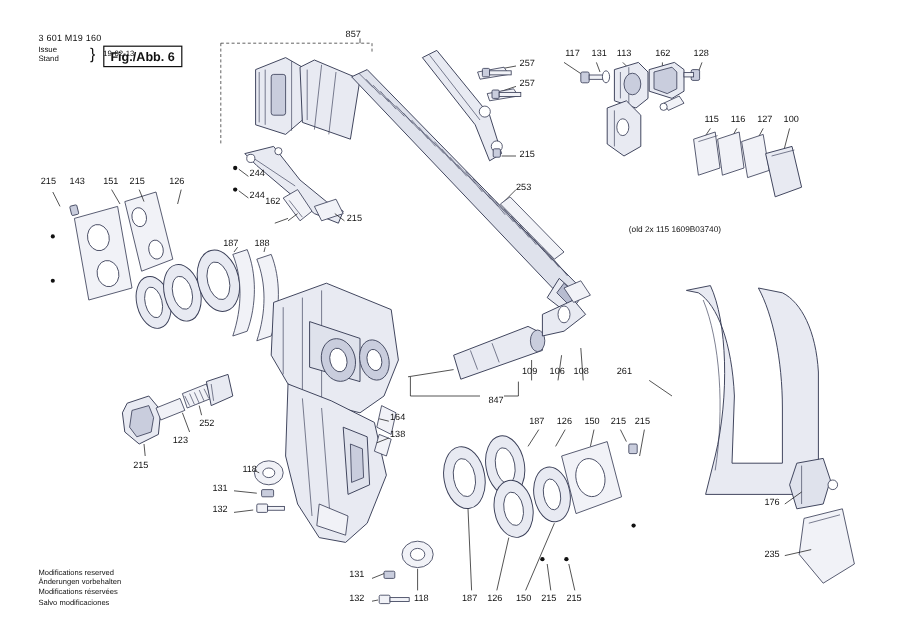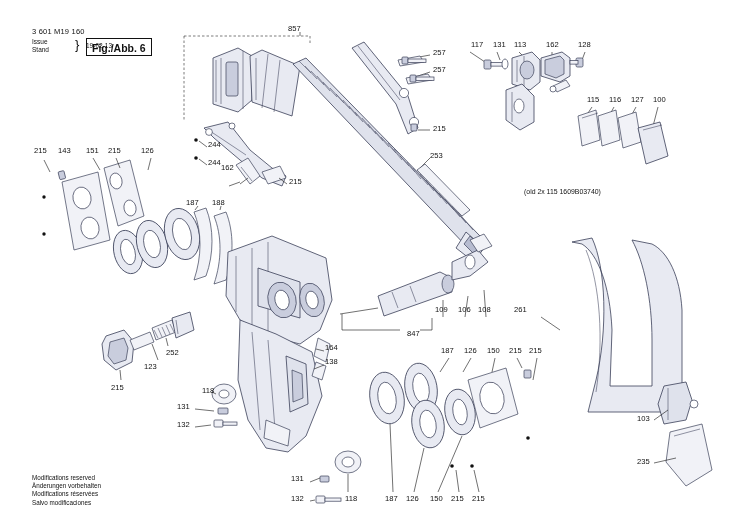--- a/index.html
+++ b/index.html
@@ -411,21 +411,21 @@
   <div class="lbl" style="left:202px;top:386px;">118</div>
   <div class="lbl" style="left:177px;top:402px;">131</div>
   <div class="lbl" style="left:177px;top:420px;">132</div>
 
   <div class="lbl" style="left:441px;top:346px;">187</div>
   <div class="lbl" style="left:464px;top:346px;">126</div>
   <div class="lbl" style="left:487px;top:346px;">150</div>
   <div class="lbl" style="left:509px;top:346px;">215</div>
   <div class="lbl" style="left:529px;top:346px;">215</div>
 
-  <div class="lbl" style="left:637px;top:414px;">103</div>
+  <div class="lbl" style="left:637px;top:414px;">176</div>
   <div class="lbl" style="left:637px;top:457px;">235</div>
 
   <div class="lbl" style="left:291px;top:474px;">131</div>
   <div class="lbl" style="left:291px;top:494px;">132</div>
   <div class="lbl" style="left:345px;top:494px;">118</div>
   <div class="lbl" style="left:385px;top:494px;">187</div>
   <div class="lbl" style="left:406px;top:494px;">126</div>
   <div class="lbl" style="left:430px;top:494px;">150</div>
   <div class="lbl" style="left:451px;top:494px;">215</div>
   <div class="lbl" style="left:472px;top:494px;">215</div>

